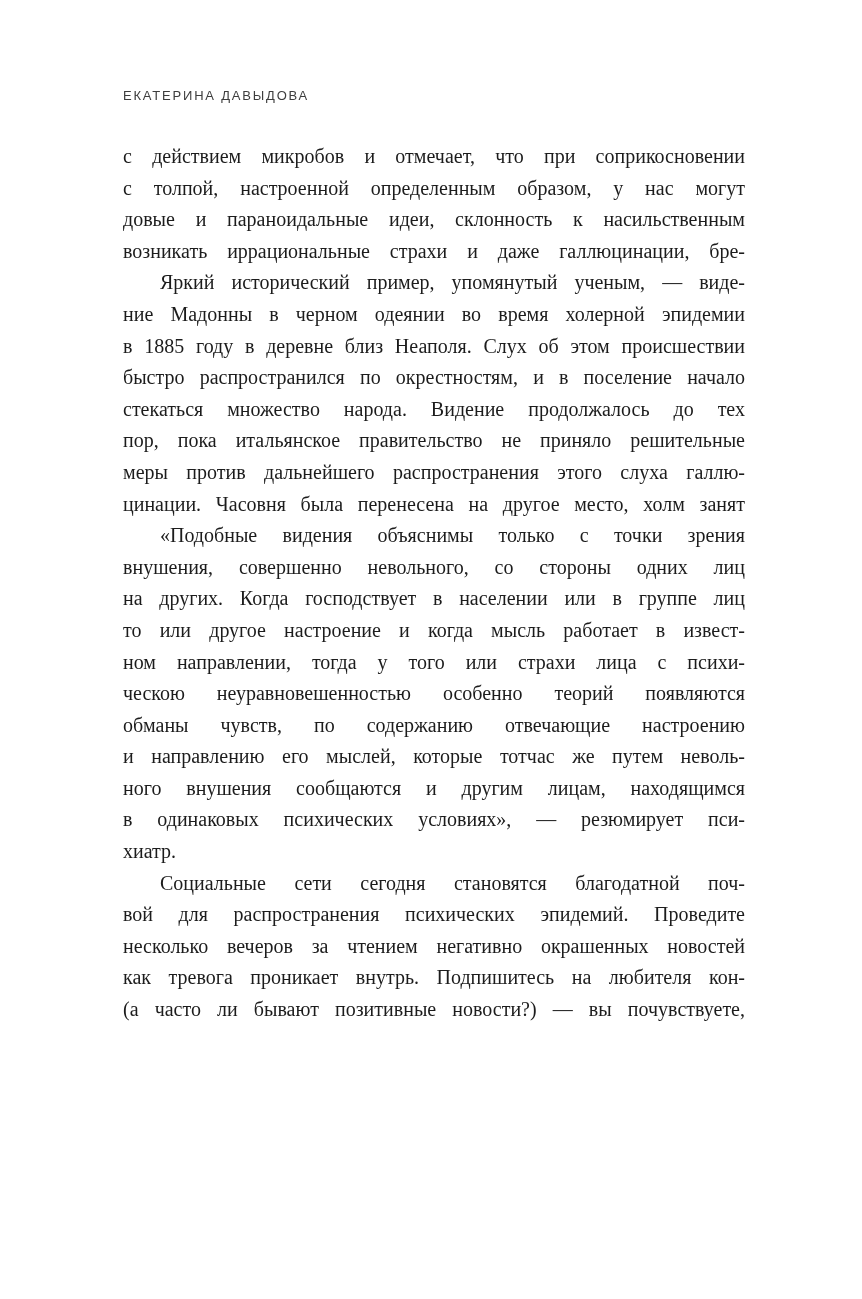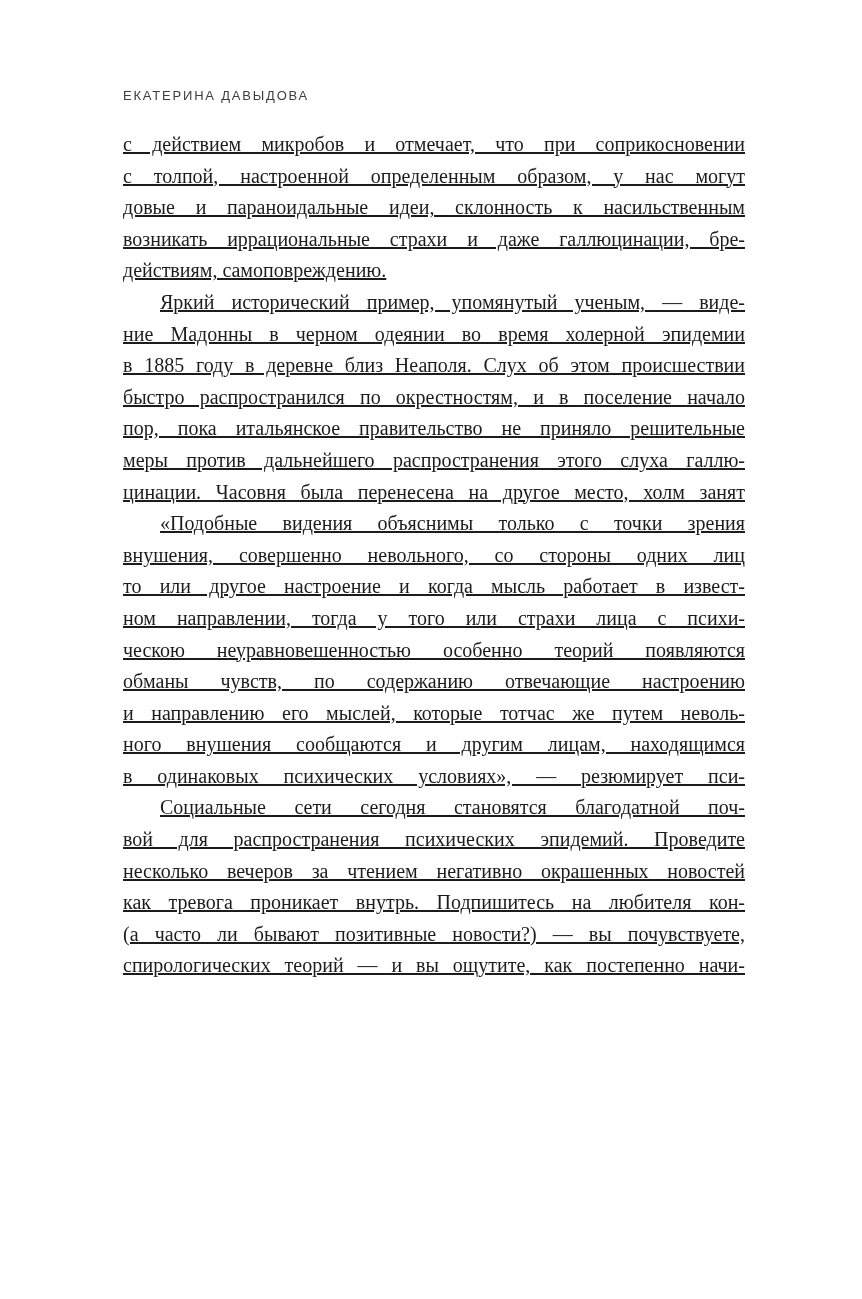--- a/index.html
+++ b/index.html
@@ -17,24 +17,23 @@
     position: absolute;
     top: 88px;
     left: 123px;
     font-family: "Liberation Sans", sans-serif;
     font-size: 13px;
     letter-spacing: 1.8px;
     color: #3d3d3d;
   }
   .body-text {
     position: absolute;
-    top: 129px;
+    top: 141px;
     left: 123px;
     width: 622px;
-    text-decoration: underline;
   }
   .line {
     font-size: 20px;
     line-height: 31.6px;
     text-align: justify;
     text-align-last: justify;
     color: #1c1c1c;
   }
   .line.last {
     text-align-last: left;
@@ -57,46 +56,47 @@
 
 <div class="page">
   <div class="running-header">ЕКАТЕРИНА ДАВЫДОВА</div>
 
   <div class="body-text">
       <div>
         <div class="line">с действием микробов и отмечает, что при соприкосновении</div>
         <div class="line">с толпой, настроенной определенным образом, у нас могут</div>
         <div class="line">довые и параноидальные идеи, склонность к насильственным</div>
         <div class="line">возникать иррациональные страхи и даже галлюцинации, бре-</div>
-        <div class="line last">действиям, самоповреждению.</div>
       </div>
       <div>
         <div class="line first-indent">Яркий исторический пример, упомянутый ученым, — виде-</div>
         <div class="line">ние Мадонны в черном одеянии во время холерной эпидемии</div>
         <div class="line">в 1885 году в деревне близ Неаполя. Слух об этом происшествии</div>
         <div class="line">быстро распространился по окрестностям, и в поселение начало</div>
+        <div class="line">стекаться множество народа. Видение продолжалось до тех</div>
         <div class="line">пор, пока итальянское правительство не приняло решительные</div>
         <div class="line">меры против дальнейшего распространения этого слуха галлю-</div>
         <div class="line">цинации. Часовня была перенесена на другое место, холм занят</div>
       </div>
       <div>
         <div class="line first-indent">«Подобные видения объяснимы только с точки зрения</div>
         <div class="line">внушения, совершенно невольного, со стороны одних лиц</div>
+        <div class="line">на других. Когда господствует в населении или в группе лиц</div>
         <div class="line">то или другое настроение и когда мысль работает в извест-</div>
         <div class="line">ном направлении, тогда у того или страхи лица с психи-</div>
         <div class="line">ческою неуравновешенностью особенно теорий появляются</div>
         <div class="line">обманы чувств, по содержанию отвечающие настроению</div>
         <div class="line">и направлению его мыслей, которые тотчас же путем неволь-</div>
         <div class="line">ного внушения сообщаются и другим лицам, находящимся</div>
         <div class="line">в одинаковых психических условиях», — резюмирует пси-</div>
+        <div class="line last">хиатр.</div>
       </div>
       <div>
         <div class="line first-indent">Социальные сети сегодня становятся благодатной поч-</div>
         <div class="line">вой для распространения психических эпидемий. Проведите</div>
         <div class="line">несколько вечеров за чтением негативно окрашенных новостей</div>
         <div class="line">как тревога проникает внутрь. Подпишитесь на любителя кон-</div>
         <div class="line">(а часто ли бывают позитивные новости?) — вы почувствуете,</div>
-        <div class="line">спирологических теорий — и вы ощутите, как постепенно начи-</div>
       </div>
     </div>
 
   <div class="page-number">30</div>
 </div>
 
 </body></html>

